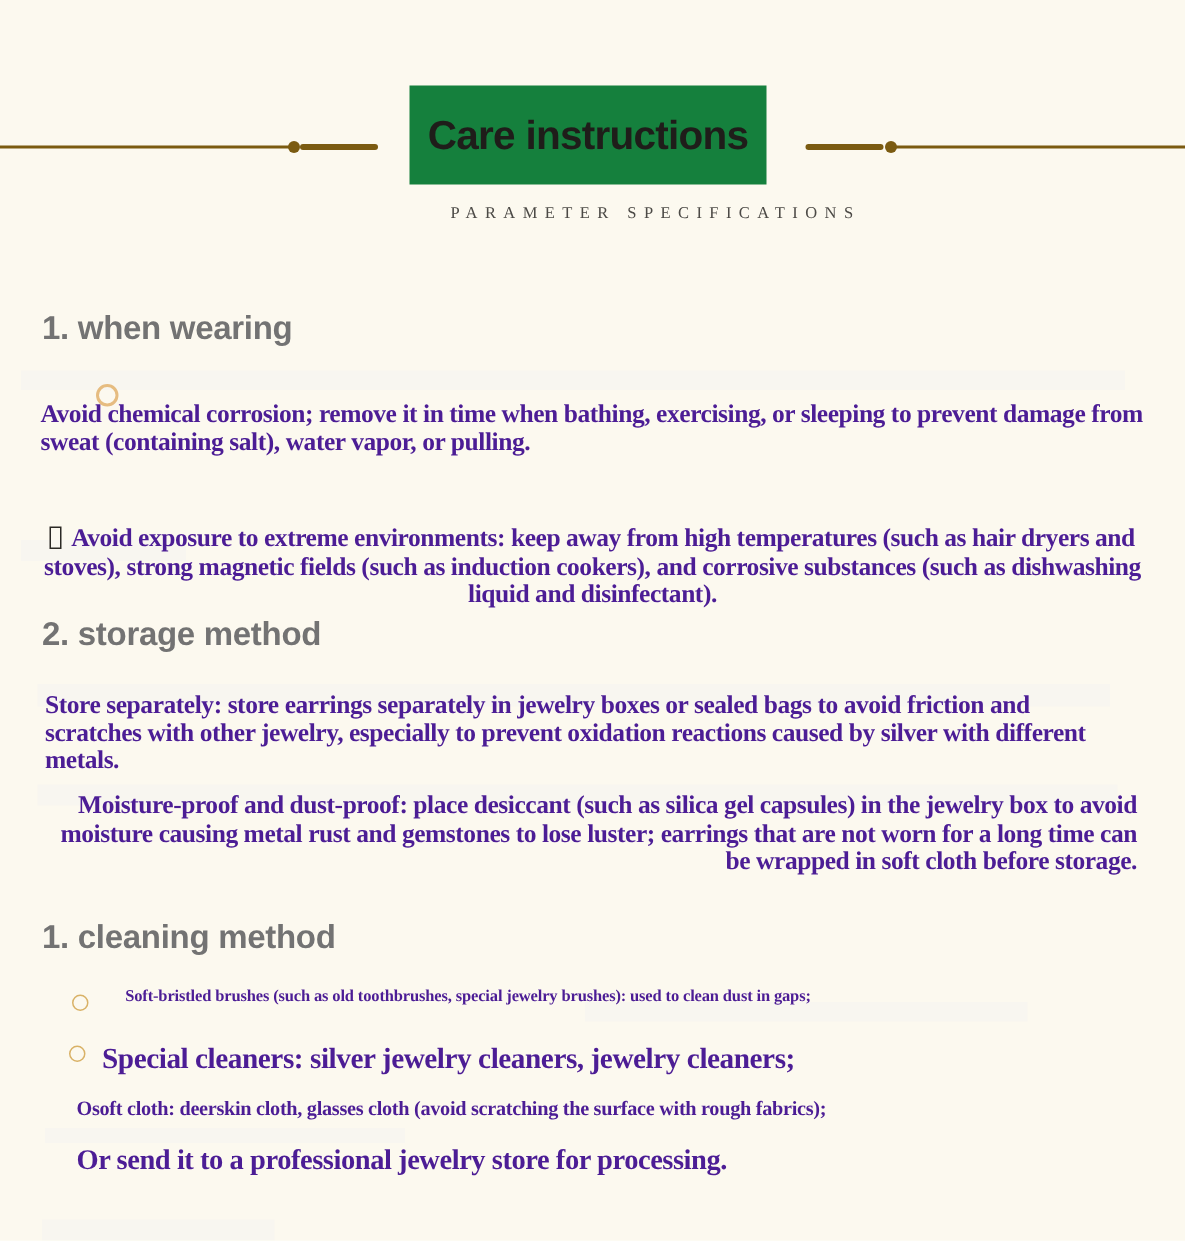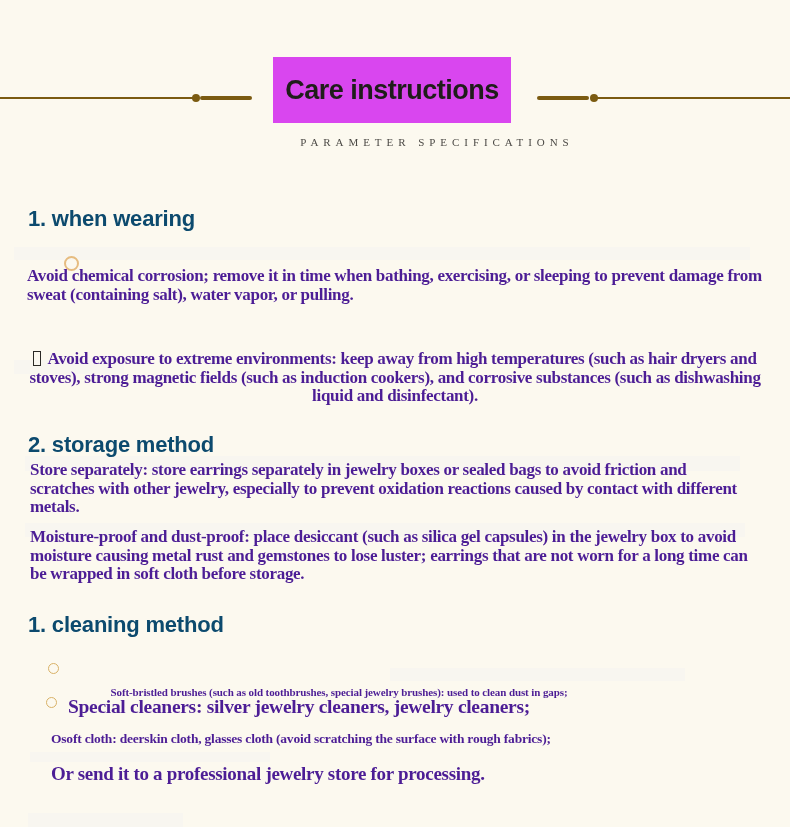--- a/index.html
+++ b/index.html
@@ -11,33 +11,33 @@
     overflow:hidden;
     color:#26231f;
   }
   .patch{position:absolute;background:#f8f6f0;}
   
   .line-thin{position:absolute;height:2px;background:#7b5b11;}
   .line-thick{position:absolute;height:4px;background:#7b5b11;border-radius:2px;}
   .dot{position:absolute;width:8px;height:8px;border-radius:50%;background:#7b5b11;}
   .title-box{
     position:absolute;left:273px;top:57px;width:238px;height:66px;
-    background:#d946ef;display:flex;align-items:center;justify-content:center;
+    background:#15803d;display:flex;align-items:center;justify-content:center;
   }
   .title{
     font-size:27px;font-weight:700;color:#1f1d1a;letter-spacing:-0.5px;white-space:nowrap;
   }
   .subtitle{
     position:absolute;left:0;top:136px;width:100%;text-align:center;
     font-family:"Liberation Serif", serif;
     font-size:11px;color:#4c4a46;letter-spacing:0.45em;font-weight:500;white-space:nowrap;margin-left:42px;
   }
   .h-section{
     position:absolute;left:28px;
-    font-size:22px;font-weight:700;color:#0c4a6e;letter-spacing:-0.2px;white-space:nowrap;
+    font-size:22px;font-weight:700;color:#737373;letter-spacing:-0.2px;white-space:nowrap;
   }
   .body-text{
     position:absolute;
     font-size:17px;font-weight:700;color:#4c1d95;letter-spacing:-0.3px;line-height:18.5px;font-family:Liberation Serif, serif;
   }
   .ring{
     position:absolute;border-radius:50%;background:transparent;box-sizing:border-box;
   }
   .ring-lg{width:15px;height:15px;border:2px solid #e6bc80;}
   .ring-sm{width:11px;height:11px;border:1.5px solid #d9b267;}
@@ -81,30 +81,30 @@
 
   <div class="h-section" style="top:206px;">1. when wearing</div>
 
   <span class="ring ring-lg" style="left:64px;top:256px;"></span>
   <div class="body-text" style="left:27px;top:267px;width:740px;text-align:left;">Avoid chemical corrosion; remove it in time when bathing, exercising, or sleeping to prevent damage from sweat (containing salt), water vapor, or pulling.</div>
 
   <div class="body-text" style="left:21px;top:322px;width:748px;text-align:center;margin-top:28px;">
     <span class="tofu"></span><span>Avoid exposure to extreme environments: keep away from high temperatures (such as hair dryers and stoves), strong magnetic fields (such as induction cookers), and corrosive substances (such as dishwashing liquid and disinfectant).</span>
   </div>
 
-  <div class="h-section" style="top:432px;">2. storage method</div>
+  <div class="h-section" style="top:410px;">2. storage method</div>
 
-  <div class="body-text" style="left:30px;top:461px;width:720px;text-align:left;">Store separately: store earrings separately in jewelry boxes or sealed bags to avoid friction and scratches with other jewelry, especially to prevent oxidation reactions caused by contact with different metals.</div>
+  <div class="body-text" style="left:30px;top:461px;width:720px;text-align:left;">Store separately: store earrings separately in jewelry boxes or sealed bags to avoid friction and scratches with other jewelry, especially to prevent oxidation reactions caused by silver with different metals.</div>
 
-  <div class="body-text" style="left:30px;top:528px;width:728px;text-align:left;">Moisture-proof and dust-proof: place desiccant (such as silica gel capsules) in the jewelry box to avoid moisture causing metal rust and gemstones to lose luster; earrings that are not worn for a long time can be wrapped in soft cloth before storage.</div>
+  <div class="body-text" style="left:30px;top:528px;width:728px;text-align:right;">Moisture-proof and dust-proof: place desiccant (such as silica gel capsules) in the jewelry box to avoid moisture causing metal rust and gemstones to lose luster; earrings that are not worn for a long time can be wrapped in soft cloth before storage.</div>
 
   <div class="h-section" style="top:612px;">1. cleaning method</div>
 
   <span class="ring ring-sm" style="left:48px;top:663px;"></span>
-  <div class="body-text small-item" style="left:83px;top:658px;width:512px;margin-top:28px;">Soft-bristled brushes (such as old toothbrushes, special jewelry brushes): used to clean dust in gaps;</div>
+  <div class="body-text small-item" style="left:56px;top:658px;width:512px;">Soft-bristled brushes (such as old toothbrushes, special jewelry brushes): used to clean dust in gaps;</div>
 
   <span class="ring ring-sm" style="left:46px;top:697px;"></span>
   <div class="body-text big-item" style="left:68px;top:695px;">Special cleaners: silver jewelry cleaners, jewelry cleaners;</div>
 
   <div class="body-text mid-item" style="left:51px;top:731px;">Osoft cloth: deerskin cloth, glasses cloth (avoid scratching the surface with rough fabrics);</div>
 
   <div class="body-text last-item" style="left:51px;top:762px;">Or send it to a professional jewelry store for processing.</div>
 
 </div>
 

